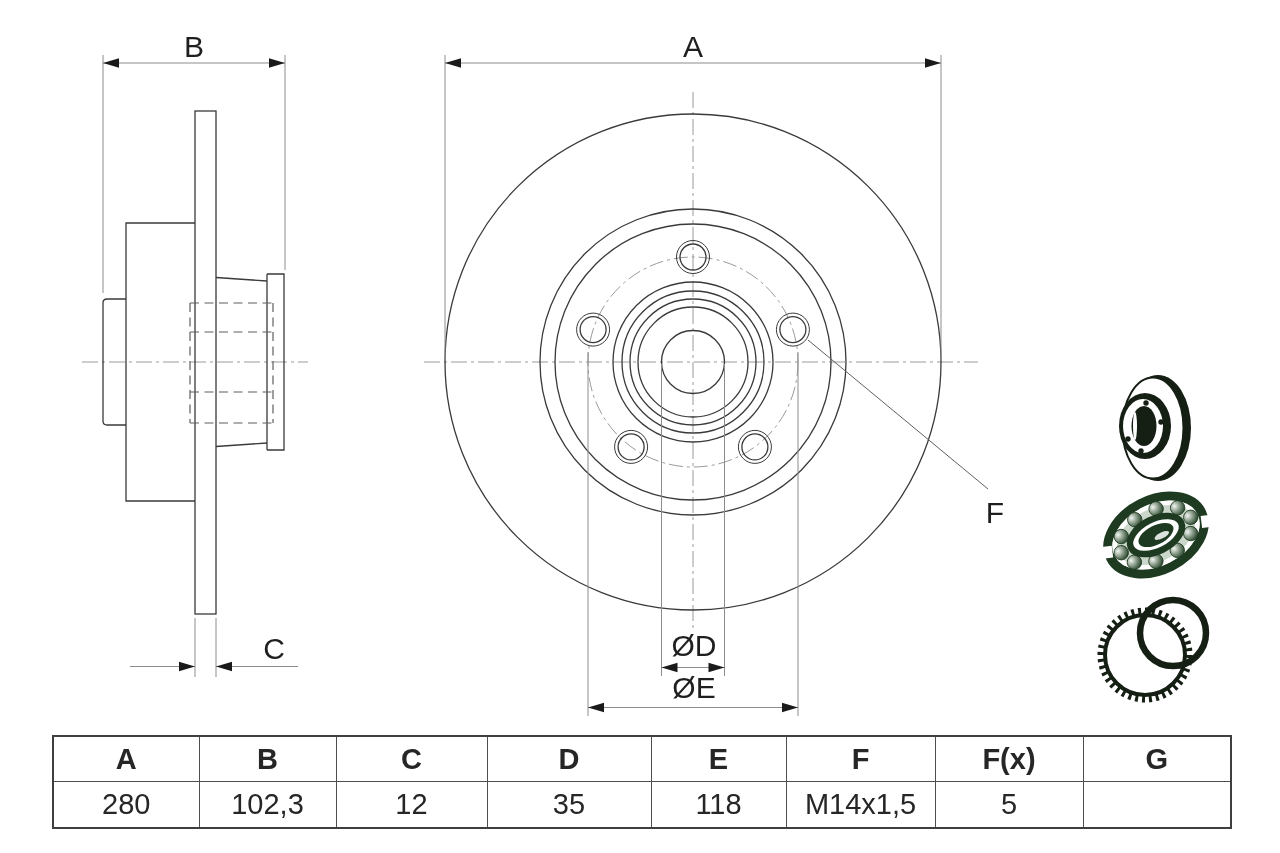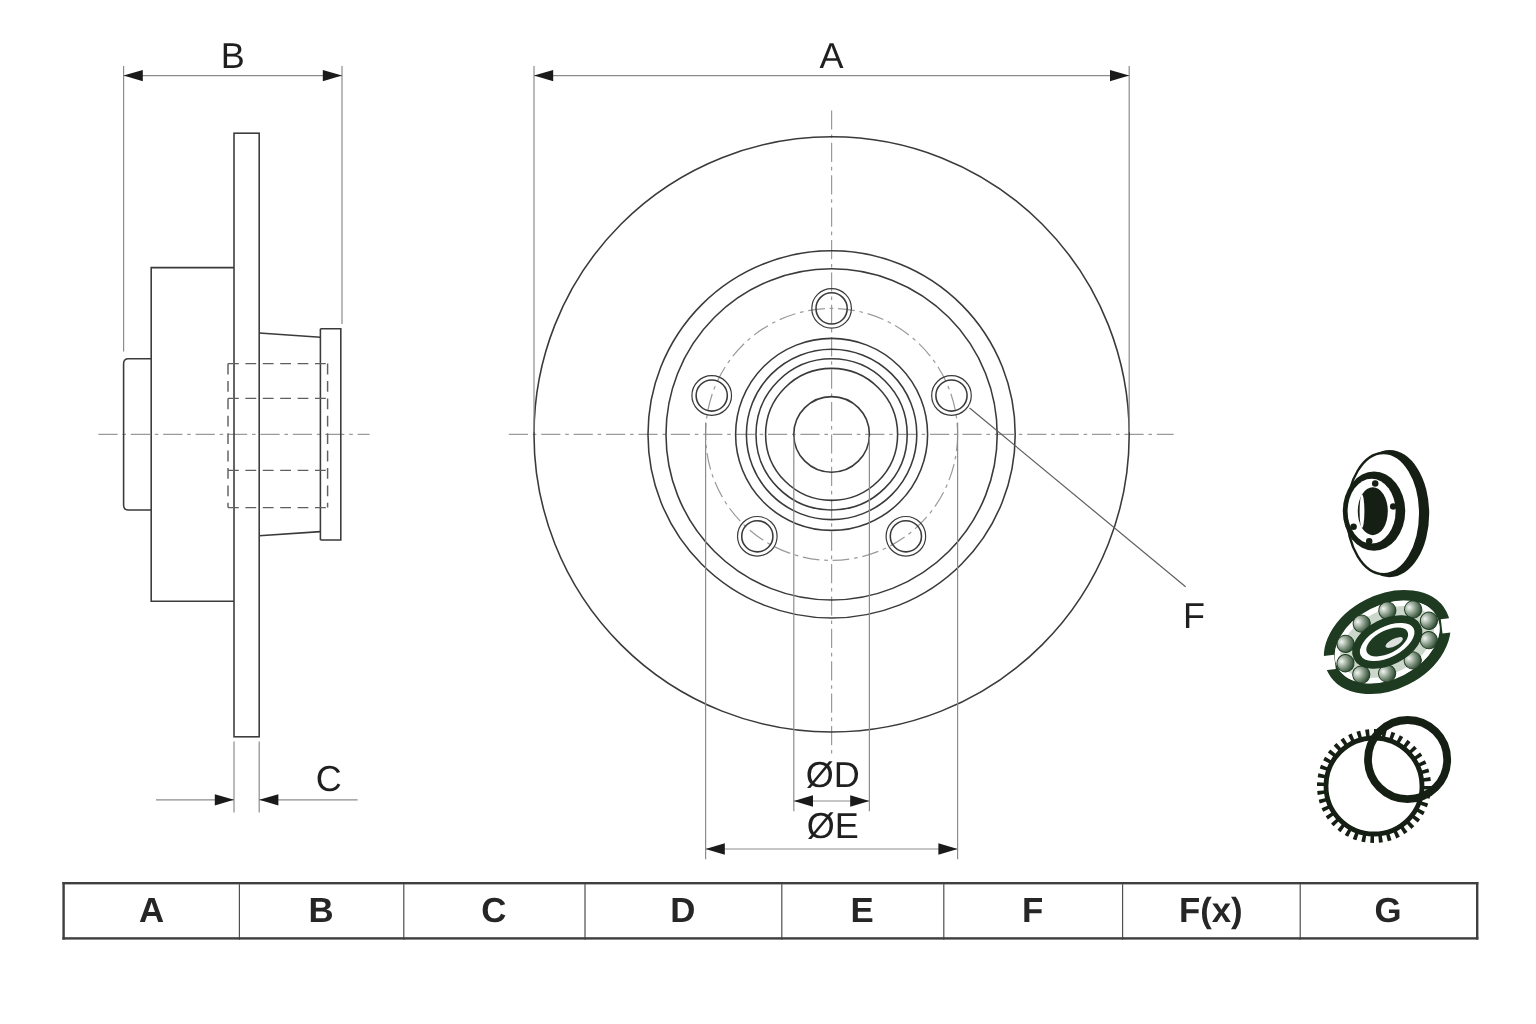--- a/index.html
+++ b/index.html
@@ -200,16 +200,26 @@
         <tr>
       <th>A</th>
       <th>B</th>
       <th>C</th>
       <th>D</th>
       <th>E</th>
       <th>F</th>
       <th>F(x)</th>
       <th>G</th>
     </tr>
+    <tr>
+      <td>280</td>
+      <td>102,3</td>
+      <td>12</td>
+      <td>35</td>
+      <td>118</td>
+      <td>M14x1,5</td>
+      <td>5</td>
+      <td></td>
+    </tr>
   </tbody>
     </table>
 
 </div>
 
 </body></html>

